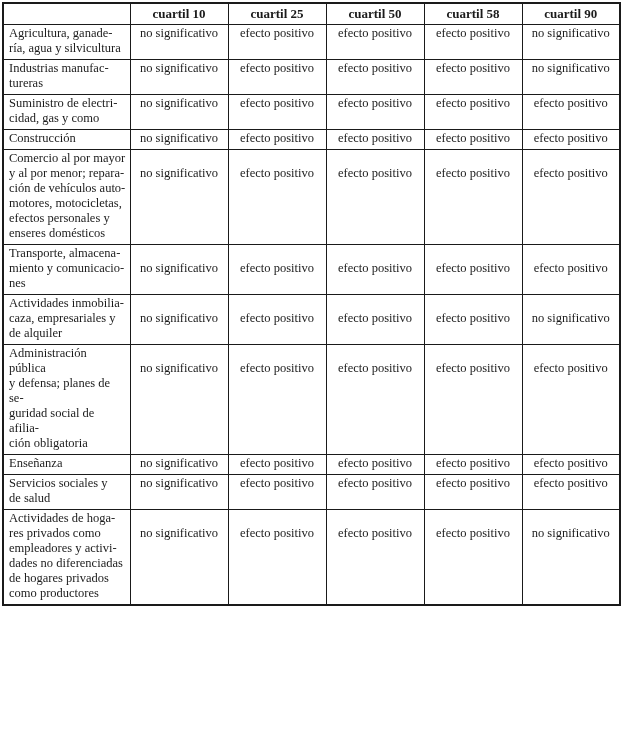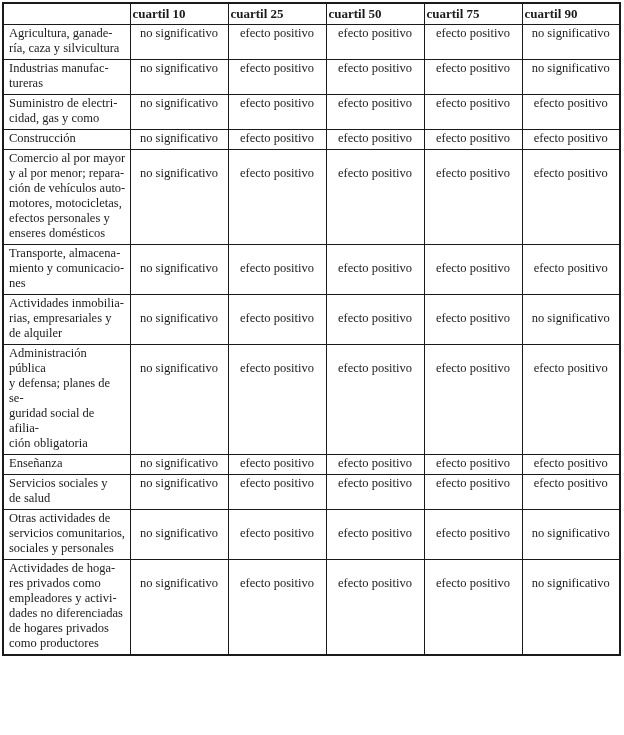--- a/index.html
+++ b/index.html
@@ -25,21 +25,21 @@
   col.label-col  { width: 127px; }
   col.value-col  { width: 98px; }
   th, td {
     border: 1px solid #1a1a1a;
     font-size: 12.5px;
     line-height: 15px;
     overflow: hidden;
   }
   th.col-head {
     font-weight: bold;
-    text-align: left;
+    text-align: center;
     padding: 2px 2px 3px 2px;
     font-size: 13px;
   }
   th.corner {
     padding: 2px;
   }
   td.label-cell {
     text-align: left;
     vertical-align: top;
     padding: 1px 3px 3px 5px;
@@ -67,28 +67,28 @@
       <col class="value-col">
       <col class="value-col">
       <col class="value-col">
     </colgroup>
     <thead>
       <tr>
         <th class="corner"></th>
         <th class="col-head">cuartil 10</th>
         <th class="col-head">cuartil 25</th>
         <th class="col-head">cuartil 50</th>
-        <th class="col-head">cuartil 75</th>
+        <th class="col-head">cuartil 58</th>
         <th class="col-head">cuartil 90</th>
       </tr>
     </thead>
     <tbody>
   <tr>
     <td class="label-cell">Agricultura, ganade-
-ría, caza y silvicultura</td>
+ría, agua y silvicultura</td>
     <td class="value-cell">no significativo</td>
     <td class="value-cell">efecto positivo</td>
     <td class="value-cell">efecto positivo</td>
     <td class="value-cell">efecto positivo</td>
     <td class="value-cell">no significativo</td>
   </tr>
 
 
 
   <tr>
@@ -142,21 +142,21 @@
     <td class="value-cell">no significativo</td>
     <td class="value-cell">efecto positivo</td>
     <td class="value-cell">efecto positivo</td>
     <td class="value-cell">efecto positivo</td>
     <td class="value-cell">efecto positivo</td>
   </tr>
 
 
   <tr class="row-tall">
     <td class="label-cell">Actividades inmobilia-
-rias, empresariales y
+caza, empresariales y
 de alquiler</td>
     <td class="value-cell">no significativo</td>
     <td class="value-cell">efecto positivo</td>
     <td class="value-cell">efecto positivo</td>
     <td class="value-cell">efecto positivo</td>
     <td class="value-cell">no significativo</td>
   </tr>
 
   <tr class="row-tall">
     <td class="label-cell">Administración pública
@@ -182,30 +182,20 @@
   <tr>
     <td class="label-cell">Servicios sociales y
 de salud</td>
     <td class="value-cell">no significativo</td>
     <td class="value-cell">efecto positivo</td>
     <td class="value-cell">efecto positivo</td>
     <td class="value-cell">efecto positivo</td>
     <td class="value-cell">efecto positivo</td>
   </tr>
 
-  <tr class="row-tall">
-    <td class="label-cell">Otras actividades de
-servicios comunitarios,
-sociales y personales</td>
-    <td class="value-cell">no significativo</td>
-    <td class="value-cell">efecto positivo</td>
-    <td class="value-cell">efecto positivo</td>
-    <td class="value-cell">efecto positivo</td>
-    <td class="value-cell">no significativo</td>
-  </tr>
 
   <tr class="row-tall">
     <td class="label-cell">Actividades de hoga-
 res privados como
 empleadores y activi-
 dades no diferenciadas
 de hogares privados
 como productores</td>
     <td class="value-cell">no significativo</td>
     <td class="value-cell">efecto positivo</td>

